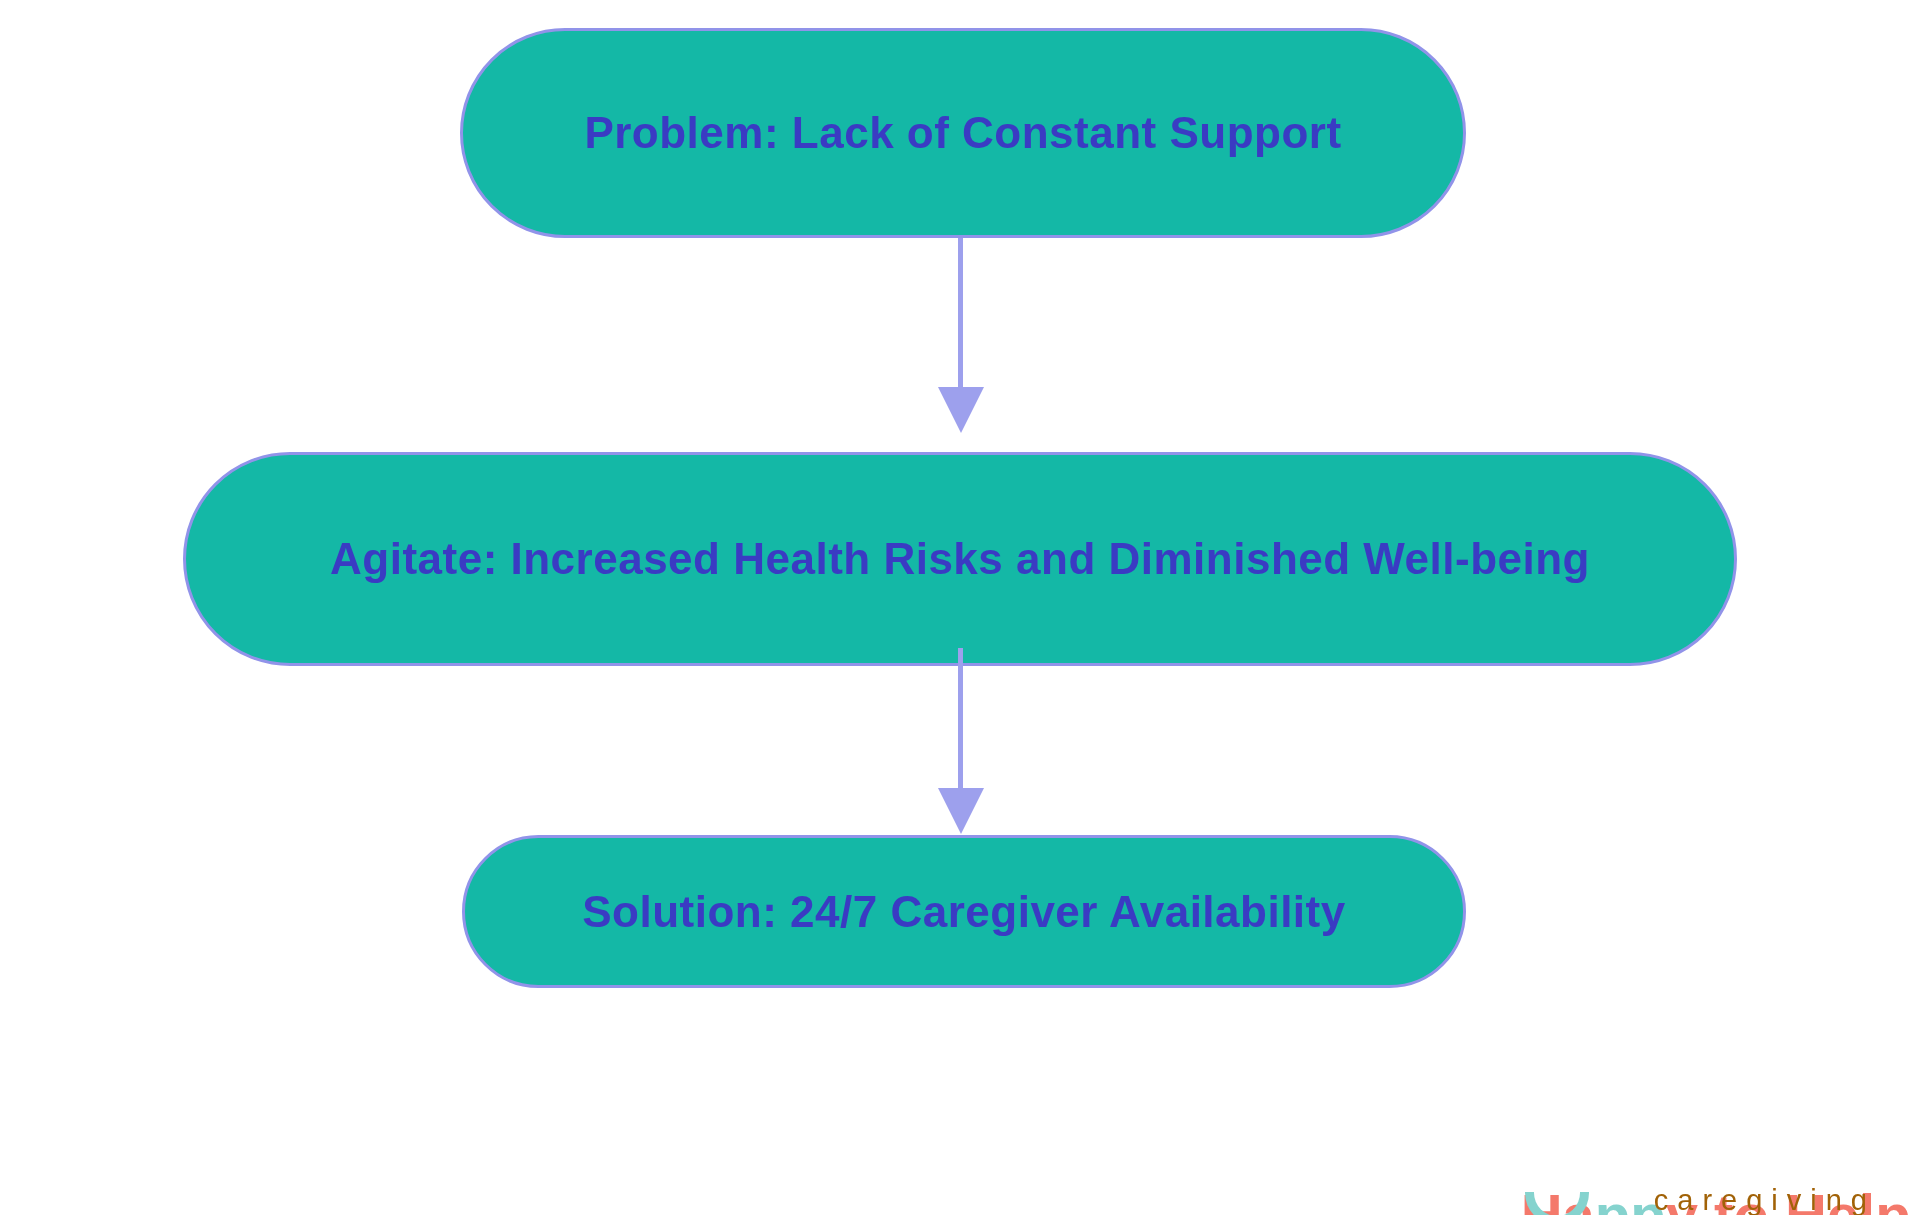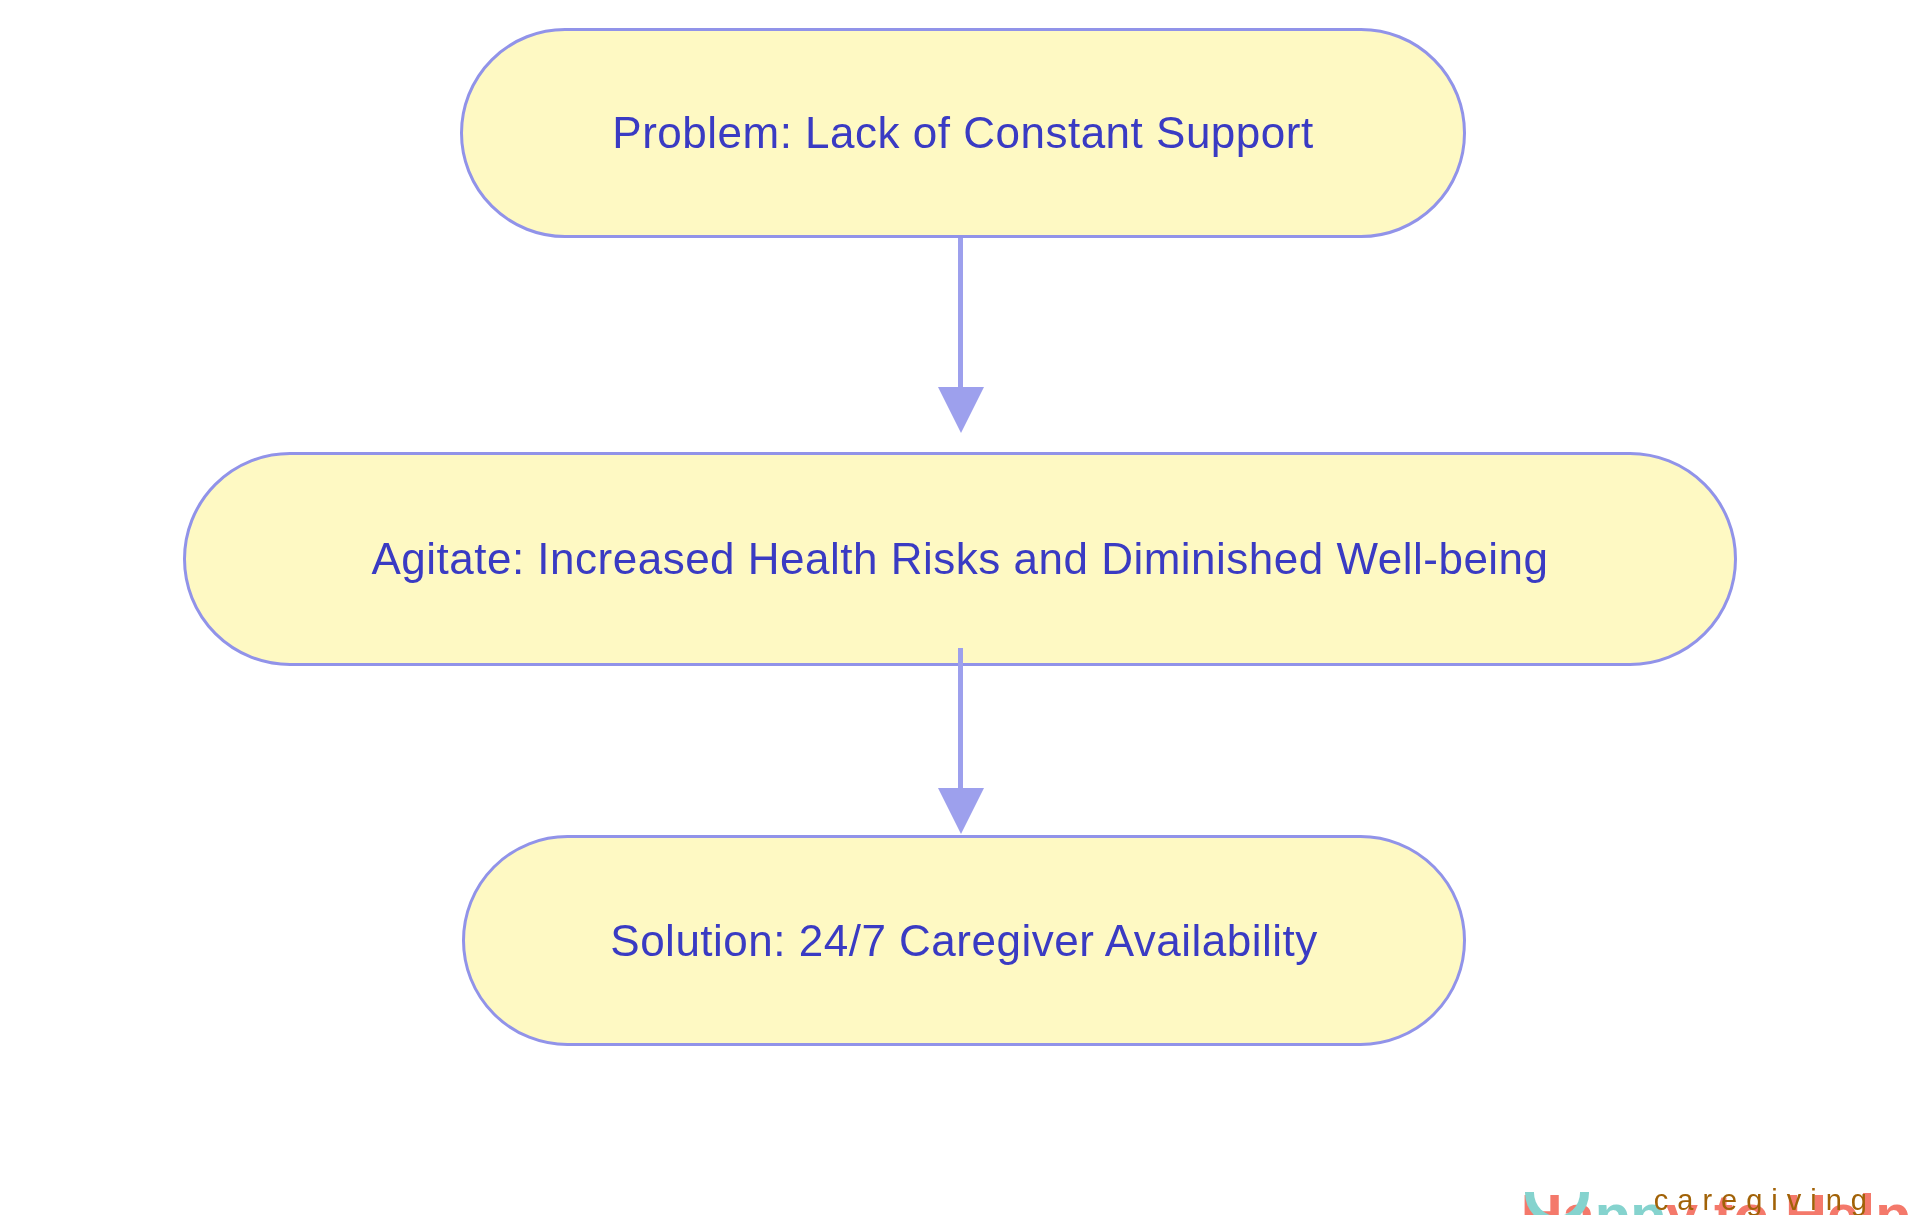--- a/index.html
+++ b/index.html
@@ -12,34 +12,35 @@
     position: relative;
     width: 1920px;
     height: 1215px;
     background: #ffffff;
     overflow: hidden;
   }
   
   .node {
     position: absolute;
     box-sizing: border-box;
-    background: #fef9c3;
+    background: #14b8a6;
     border: 3px solid #9193e9;
     border-radius: 110px;
     display: flex;
     align-items: center;
     justify-content: center;
     color: #3a3bc3;
     font-size: 44px;
     letter-spacing: 0.5px;
     text-align: center;
+    font-weight: bold;
   }
   .node-problem  { left: 460px; top: 28px;  width: 1006px; height: 210px; }
   .node-agitate  { left: 183px; top: 452px; width: 1554px; height: 214px; }
-  .node-solution { left: 462px; top: 835px; width: 1004px; height: 211px; text-align: right; }
+  .node-solution { left: 462px; top: 835px; width: 1004px; height: 153px; text-align: right; }
 
   
   .arrow-line {
     position: absolute;
     width: 5px;
     background: #9da0ed;
   }
   .arrow-line-1 { left: 958px; top: 238px; height: 150px; }
   .arrow-line-2 { left: 958px; top: 648px; height: 141px; }
   .arrow-head {

